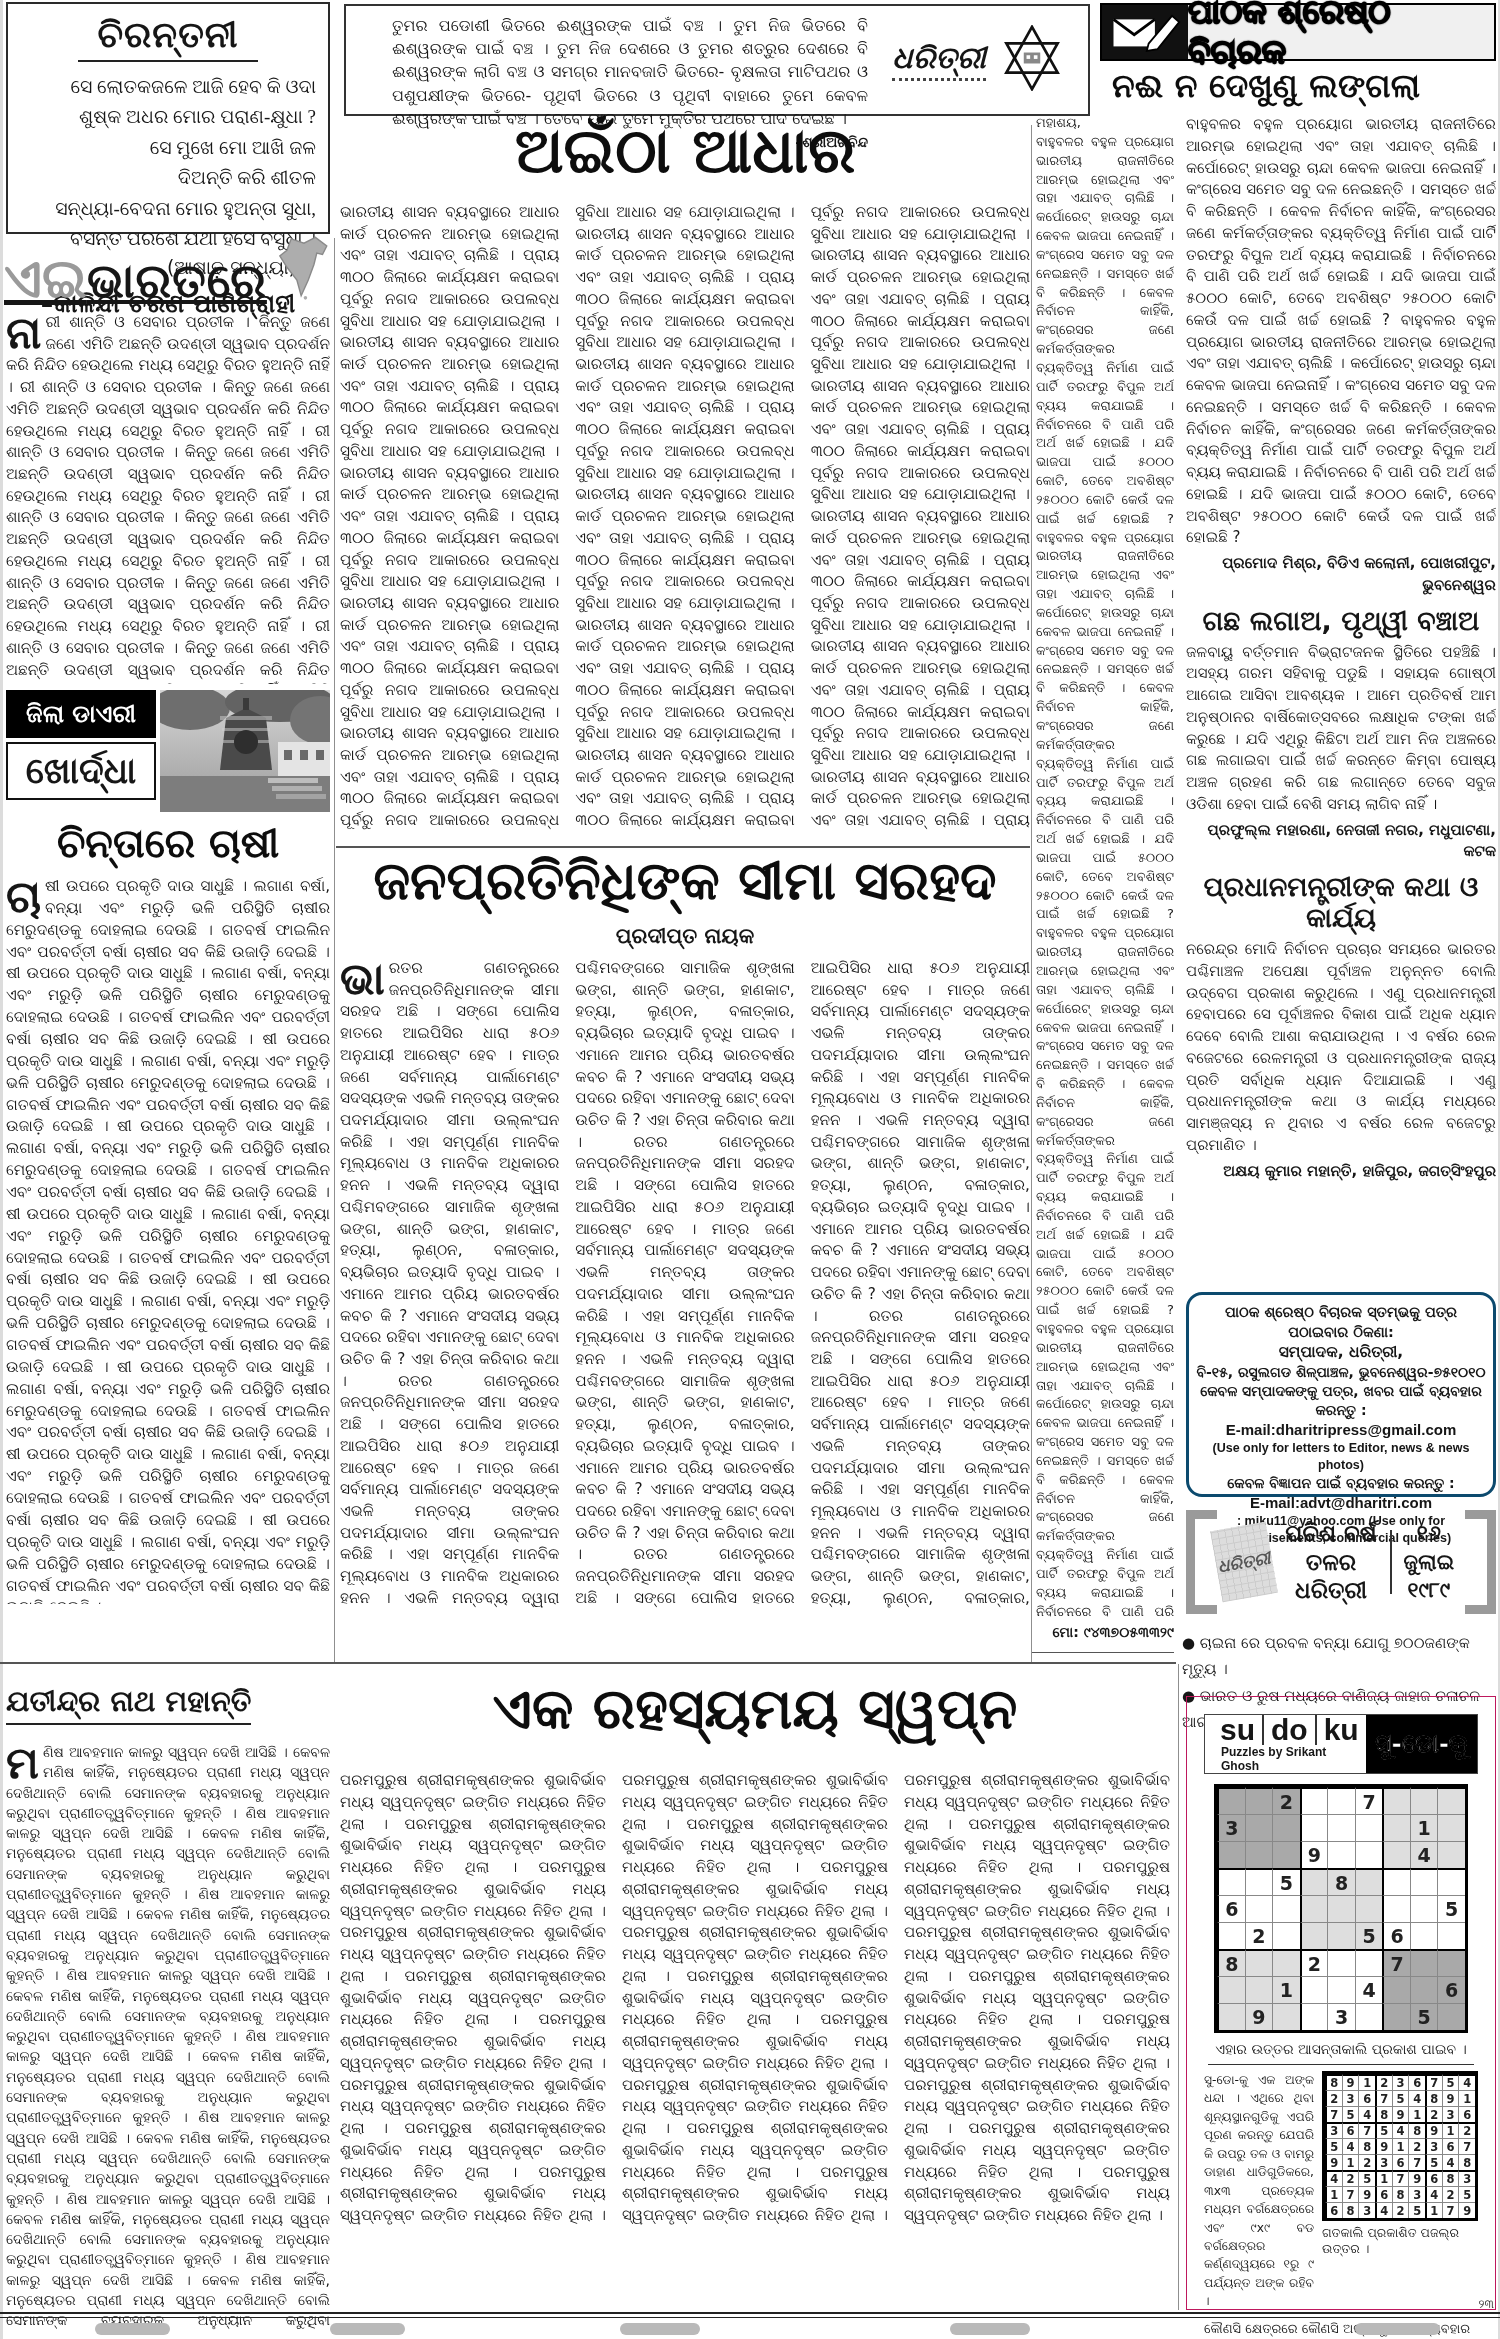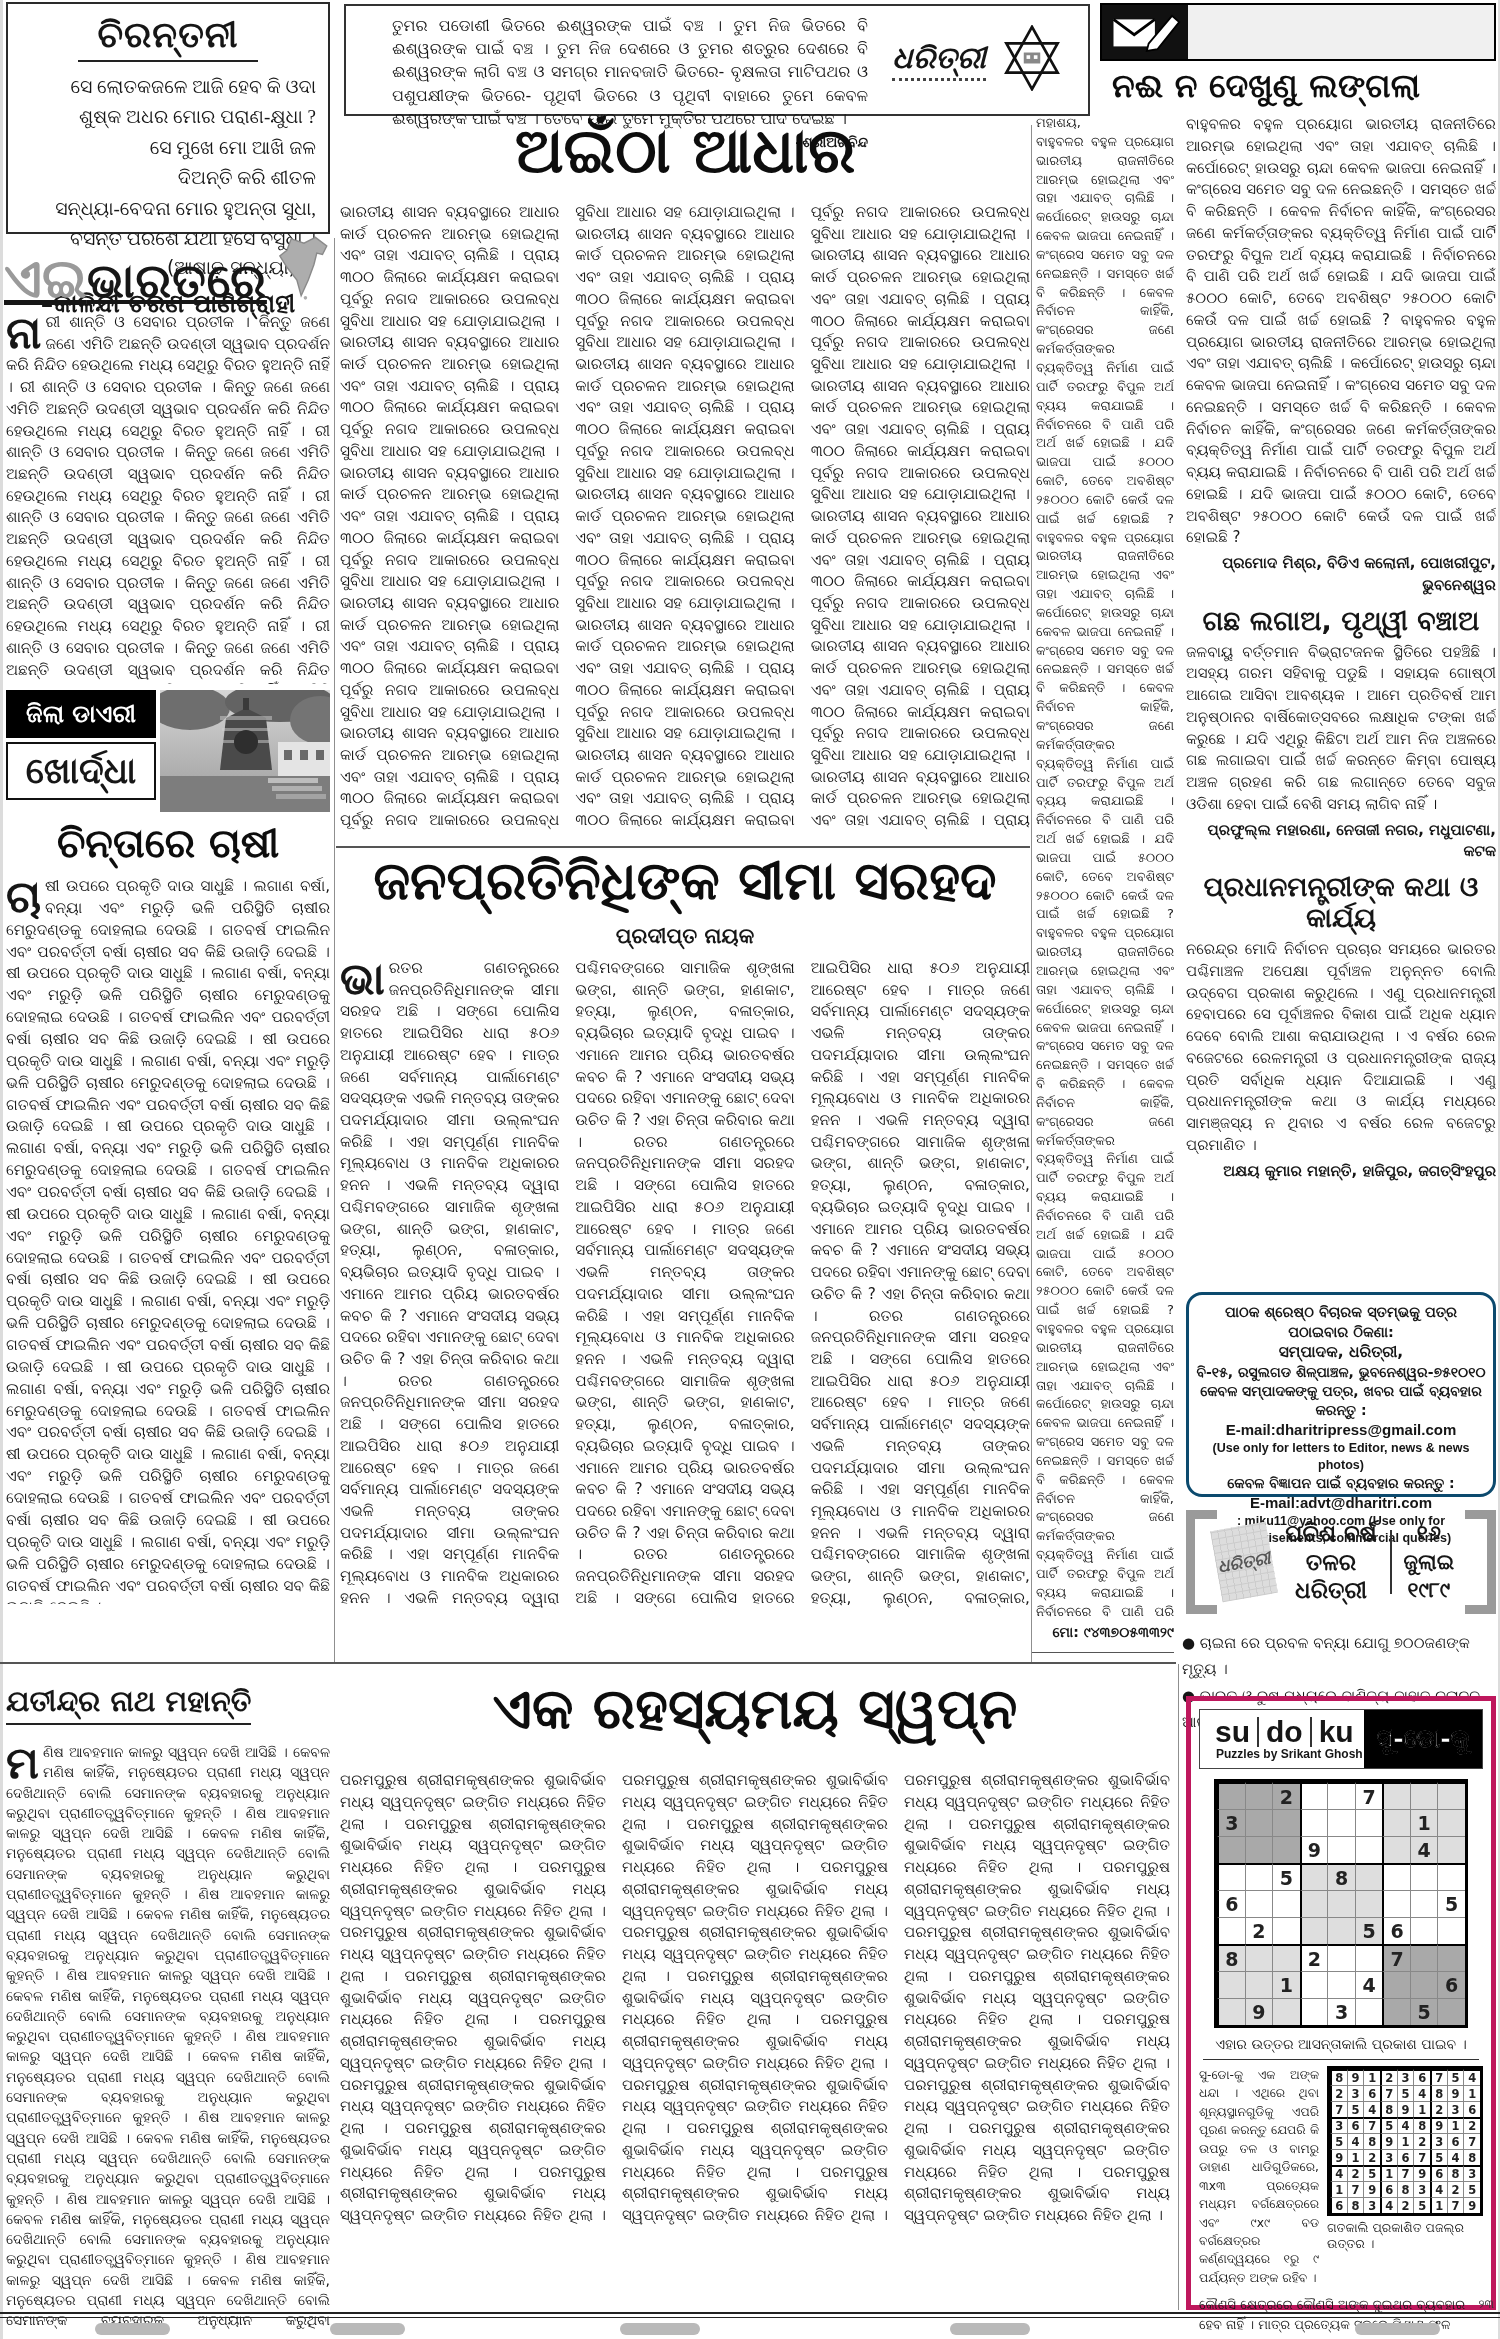--- a/index.html
+++ b/index.html
@@ -58,21 +58,21 @@
   .brk{position:absolute;top:0;bottom:0;width:22px;}
   .brk.l{left:0;border-left:9px solid #9a9a9a;border-top:9px solid #9a9a9a;border-bottom:9px solid #9a9a9a;}
   .brk.r{right:0;border-right:9px solid #9a9a9a;border-top:9px solid #9a9a9a;border-bottom:9px solid #9a9a9a;}
   .ylogo{width:62px;height:72px;background:#ddd;background-image:repeating-linear-gradient(0deg,#ccc 0 1px,transparent 1px 7px),repeating-linear-gradient(90deg,#ccc 0 1px,transparent 1px 7px);
          transform:rotate(-10deg);display:flex;align-items:center;justify-content:center;font-size:17px;font-weight:bold;font-style:italic;color:#555;}
   .ytitle{font-weight:bold;text-align:center;font-size:23px;line-height:1.25;}
   .ydiv{width:2px;height:64px;background:#333;}
   .ydate{font-weight:bold;text-align:center;font-size:21px;line-height:1.35;}
   .bullets{font-size:15px;line-height:1.75;}
   
-  .sudobox{border:5px solid #be185d;box-sizing:border-box;padding:8px;}
+  .sudobox{border:1px solid #be185d;box-sizing:border-box;padding:17px;}
   .sudohdr{display:flex;gap:0;border:1px solid #444;height:58px;}
   .sudobrand{flex:1;display:flex;flex-direction:column;justify-content:center;padding-left:8px;background:#fff;}
   .sbrow{display:flex;align-items:baseline;font-weight:bold;font-size:30px;line-height:1;font-family:"Liberation Sans",sans-serif;}
   .sbrow span{padding:0 7px;}
   .sbrow span + span{border-left:2px solid #333;}
   .sudocredit{font-size:12px;font-weight:bold;padding-left:8px;font-family:"Liberation Sans",sans-serif;}
   .sudotitle{width:118px;background:#000;color:#fff;display:flex;align-items:center;justify-content:center;
              font-size:25px;font-weight:bold;-webkit-text-stroke:.6px #000;}
   .grid9{display:grid;grid-template-columns:repeat(9,1fr);border:3px solid #000;box-sizing:border-box;background:#fff;}
   .grid9 .cell{display:flex;align-items:center;justify-content:center;border-top:1px solid #888;border-left:1px solid #888;
@@ -135,20 +135,21 @@
   </div>
 
   <div class="abs banner" style="left:1100px;top:3px;width:396px;height:58px;">
     <div class="ic">
       <svg width="72" height="42" viewBox="0 0 80 46">
         <rect x="5" y="9" width="46" height="30" fill="#fff"></rect>
         <path d="M5 9 L28 26 L51 9" fill="none" stroke="#000" stroke-width="3"></path>
         <polygon points="44,36 70,5 78,12 54,42 42,44" fill="#fff" stroke="#000" stroke-width="2"></polygon>
       </svg>
     </div>
+    <div class="bt">ପାଠକ ଶ୍ରେଷ୍ଠ ବିଚାରକ</div>
   </div>
 
   <div class="abs hl" style="left:340px;top:118px;width:690px;font-size:62px;line-height:1.05;">ଅଇଁଠା ଆଧାର</div>
   <div class="abs jtext colbody" style="left:340px;top:202px;width:690px;height:638px;column-count:3;font-size:15.3px;line-height:1.42;">
     <span>ଭାରତୀୟ ଶାସନ ବ୍ୟବସ୍ଥାରେ ଆଧାର କାର୍ଡ ପ୍ରଚଳନ ଆରମ୍ଭ ହୋଇଥିଲା ଏବଂ ତାହା ଏଯାବତ୍ ଚାଲିଛି । ପ୍ରାୟ ୩୦୦ ଜିଲାରେ କାର୍ଯ୍ୟକ୍ଷମ କରାଇବା ପୂର୍ବରୁ ନଗଦ ଆକାରରେ ଉପଲବ୍ଧ ସୁବିଧା ଆଧାର ସହ ଯୋଡ଼ାଯାଇଥିଲା । ଭାରତୀୟ ଶାସନ ବ୍ୟବସ୍ଥାରେ ଆଧାର କାର୍ଡ ପ୍ରଚଳନ ଆରମ୍ଭ ହୋଇଥିଲା ଏବଂ ତାହା ଏଯାବତ୍ ଚାଲିଛି । ପ୍ରାୟ ୩୦୦ ଜିଲାରେ କାର୍ଯ୍ୟକ୍ଷମ କରାଇବା ପୂର୍ବରୁ ନଗଦ ଆକାରରେ ଉପଲବ୍ଧ ସୁବିଧା ଆଧାର ସହ ଯୋଡ଼ାଯାଇଥିଲା । ଭାରତୀୟ ଶାସନ ବ୍ୟବସ୍ଥାରେ ଆଧାର କାର୍ଡ ପ୍ରଚଳନ ଆରମ୍ଭ ହୋଇଥିଲା ଏବଂ ତାହା ଏଯାବତ୍ ଚାଲିଛି । ପ୍ରାୟ ୩୦୦ ଜିଲାରେ କାର୍ଯ୍ୟକ୍ଷମ କରାଇବା ପୂର୍ବରୁ ନଗଦ ଆକାରରେ ଉପଲବ୍ଧ ସୁବିଧା ଆଧାର ସହ ଯୋଡ଼ାଯାଇଥିଲା । ଭାରତୀୟ ଶାସନ ବ୍ୟବସ୍ଥାରେ ଆଧାର କାର୍ଡ ପ୍ରଚଳନ ଆରମ୍ଭ ହୋଇଥିଲା ଏବଂ ତାହା ଏଯାବତ୍ ଚାଲିଛି । ପ୍ରାୟ ୩୦୦ ଜିଲାରେ କାର୍ଯ୍ୟକ୍ଷମ କରାଇବା ପୂର୍ବରୁ ନଗଦ ଆକାରରେ ଉପଲବ୍ଧ ସୁବିଧା ଆଧାର ସହ ଯୋଡ଼ାଯାଇଥିଲା । ଭାରତୀୟ ଶାସନ ବ୍ୟବସ୍ଥାରେ ଆଧାର କାର୍ଡ ପ୍ରଚଳନ ଆରମ୍ଭ ହୋଇଥିଲା ଏବଂ ତାହା ଏଯାବତ୍ ଚାଲିଛି । ପ୍ରାୟ ୩୦୦ ଜିଲାରେ କାର୍ଯ୍ୟକ୍ଷମ କରାଇବା ପୂର୍ବରୁ ନଗଦ ଆକାରରେ ଉପଲବ୍ଧ ସୁବିଧା ଆଧାର ସହ ଯୋଡ଼ାଯାଇଥିଲା । ଭାରତୀୟ ଶାସନ ବ୍ୟବସ୍ଥାରେ ଆଧାର କାର୍ଡ ପ୍ରଚଳନ ଆରମ୍ଭ ହୋଇଥିଲା ଏବଂ ତାହା ଏଯାବତ୍ ଚାଲିଛି । ପ୍ରାୟ ୩୦୦ ଜିଲାରେ କାର୍ଯ୍ୟକ୍ଷମ କରାଇବା ପୂର୍ବରୁ ନଗଦ ଆକାରରେ ଉପଲବ୍ଧ ସୁବିଧା ଆଧାର ସହ ଯୋଡ଼ାଯାଇଥିଲା । ଭାରତୀୟ ଶାସନ ବ୍ୟବସ୍ଥାରେ ଆଧାର କାର୍ଡ ପ୍ରଚଳନ ଆରମ୍ଭ ହୋଇଥିଲା ଏବଂ ତାହା ଏଯାବତ୍ ଚାଲିଛି । ପ୍ରାୟ ୩୦୦ ଜିଲାରେ କାର୍ଯ୍ୟକ୍ଷମ କରାଇବା ପୂର୍ବରୁ ନଗଦ ଆକାରରେ ଉପଲବ୍ଧ ସୁବିଧା ଆଧାର ସହ ଯୋଡ଼ାଯାଇଥିଲା । ଭାରତୀୟ ଶାସନ ବ୍ୟବସ୍ଥାରେ ଆଧାର କାର୍ଡ ପ୍ରଚଳନ ଆରମ୍ଭ ହୋଇଥିଲା ଏବଂ ତାହା ଏଯାବତ୍ ଚାଲିଛି । ପ୍ରାୟ ୩୦୦ ଜିଲାରେ କାର୍ଯ୍ୟକ୍ଷମ କରାଇବା ପୂର୍ବରୁ ନଗଦ ଆକାରରେ ଉପଲବ୍ଧ ସୁବିଧା ଆଧାର ସହ ଯୋଡ଼ାଯାଇଥିଲା । ଭାରତୀୟ ଶାସନ ବ୍ୟବସ୍ଥାରେ ଆଧାର କାର୍ଡ ପ୍ରଚଳନ ଆରମ୍ଭ ହୋଇଥିଲା ଏବଂ ତାହା ଏଯାବତ୍ ଚାଲିଛି । ପ୍ରାୟ ୩୦୦ ଜିଲାରେ କାର୍ଯ୍ୟକ୍ଷମ କରାଇବା ପୂର୍ବରୁ ନଗଦ ଆକାରରେ ଉପଲବ୍ଧ ସୁବିଧା ଆଧାର ସହ ଯୋଡ଼ାଯାଇଥିଲା । ଭାରତୀୟ ଶାସନ ବ୍ୟବସ୍ଥାରେ ଆଧାର କାର୍ଡ ପ୍ରଚଳନ ଆରମ୍ଭ ହୋଇଥିଲା ଏବଂ ତାହା ଏଯାବତ୍ ଚାଲିଛି । ପ୍ରାୟ ୩୦୦ ଜିଲାରେ କାର୍ଯ୍ୟକ୍ଷମ କରାଇବା ପୂର୍ବରୁ ନଗଦ ଆକାରରେ ଉପଲବ୍ଧ ସୁବିଧା ଆଧାର ସହ ଯୋଡ଼ାଯାଇଥିଲା । ଭାରତୀୟ ଶାସନ ବ୍ୟବସ୍ଥାରେ ଆଧାର କାର୍ଡ ପ୍ରଚଳନ ଆରମ୍ଭ ହୋଇଥିଲା ଏବଂ ତାହା ଏଯାବତ୍ ଚାଲିଛି । ପ୍ରାୟ ୩୦୦ ଜିଲାରେ କାର୍ଯ୍ୟକ୍ଷମ କରାଇବା ପୂର୍ବରୁ ନଗଦ ଆକାରରେ ଉପଲବ୍ଧ ସୁବିଧା ଆଧାର ସହ ଯୋଡ଼ାଯାଇଥିଲା । ଭାରତୀୟ ଶାସନ ବ୍ୟବସ୍ଥାରେ ଆଧାର କାର୍ଡ ପ୍ରଚଳନ ଆରମ୍ଭ ହୋଇଥିଲା ଏବଂ ତାହା ଏଯାବତ୍ ଚାଲିଛି । ପ୍ରାୟ ୩୦୦ ଜିଲାରେ କାର୍ଯ୍ୟକ୍ଷମ କରାଇବା ପୂର୍ବରୁ ନଗଦ ଆକାରରେ ଉପଲବ୍ଧ ସୁବିଧା ଆଧାର ସହ ଯୋଡ଼ାଯାଇଥିଲା । ଭାରତୀୟ ଶାସନ ବ୍ୟବସ୍ଥାରେ ଆଧାର କାର୍ଡ ପ୍ରଚଳନ ଆରମ୍ଭ ହୋଇଥିଲା ଏବଂ ତାହା ଏଯାବତ୍ ଚାଲିଛି । ପ୍ରାୟ ୩୦୦ ଜିଲାରେ କାର୍ଯ୍ୟକ୍ଷମ କରାଇବା ପୂର୍ବରୁ ନଗଦ ଆକାରରେ ଉପଲବ୍ଧ ସୁବିଧା ଆଧାର ସହ ଯୋଡ଼ାଯାଇଥିଲା । ଭାରତୀୟ ଶାସନ ବ୍ୟବସ୍ଥାରେ ଆଧାର କାର୍ଡ ପ୍ରଚଳନ ଆରମ୍ଭ ହୋଇଥିଲା ଏବଂ ତାହା ଏଯାବତ୍ ଚାଲିଛି । ପ୍ରାୟ ୩୦୦ ଜିଲାରେ କାର୍ଯ୍ୟକ୍ଷମ କରାଇବା ପୂର୍ବରୁ ନଗଦ ଆକାରରେ ଉପଲବ୍ଧ ସୁବିଧା ଆଧାର ସହ ଯୋଡ଼ାଯାଇଥିଲା । ଭାରତୀୟ ଶାସନ ବ୍ୟବସ୍ଥାରେ ଆଧାର କାର୍ଡ ପ୍ରଚଳନ ଆରମ୍ଭ ହୋଇଥିଲା ଏବଂ ତାହା ଏଯାବତ୍ ଚାଲିଛି । ପ୍ରାୟ ୩୦୦ ଜିଲାରେ କାର୍ଯ୍ୟକ୍ଷମ କରାଇବା ପୂର୍ବରୁ ନଗଦ ଆକାରରେ ଉପଲବ୍ଧ ସୁବିଧା ଆଧାର ସହ ଯୋଡ଼ାଯାଇଥିଲା । ଭାରତୀୟ ଶାସନ ବ୍ୟବସ୍ଥାରେ ଆଧାର କାର୍ଡ ପ୍ରଚଳନ ଆରମ୍ଭ ହୋଇଥିଲା ଏବଂ ତାହା ଏଯାବତ୍ ଚାଲିଛି । ପ୍ରାୟ ୩୦୦ ଜିଲାରେ କାର୍ଯ୍ୟକ୍ଷମ କରାଇବା ପୂର୍ବରୁ ନଗଦ ଆକାରରେ ଉପଲବ୍ଧ ସୁବିଧା ଆଧାର ସହ ଯୋଡ଼ାଯାଇଥିଲା । ଭାରତୀୟ ଶାସନ ବ୍ୟବସ୍ଥାରେ ଆଧାର କାର୍ଡ ପ୍ରଚଳନ ଆରମ୍ଭ ହୋଇଥିଲା ଏବଂ ତାହା ଏଯାବତ୍ ଚାଲିଛି । ପ୍ରାୟ ୩୦୦ ଜିଲାରେ କାର୍ଯ୍ୟକ୍ଷମ କରାଇବା ପୂର୍ବରୁ ନଗଦ ଆକାରରେ ଉପଲବ୍ଧ ସୁବିଧା ଆଧାର ସହ ଯୋଡ଼ାଯାଇଥିଲା ।</span>
   </div>
   <div class="hrule" style="left:336px;top:846px;width:694px;height:2px;"></div>
 
   <div class="abs eihdr" style="left:4px;top:238px;width:324px;height:66px;text-decoration:underline;">
     <span class="ei">ଏଇ</span>

